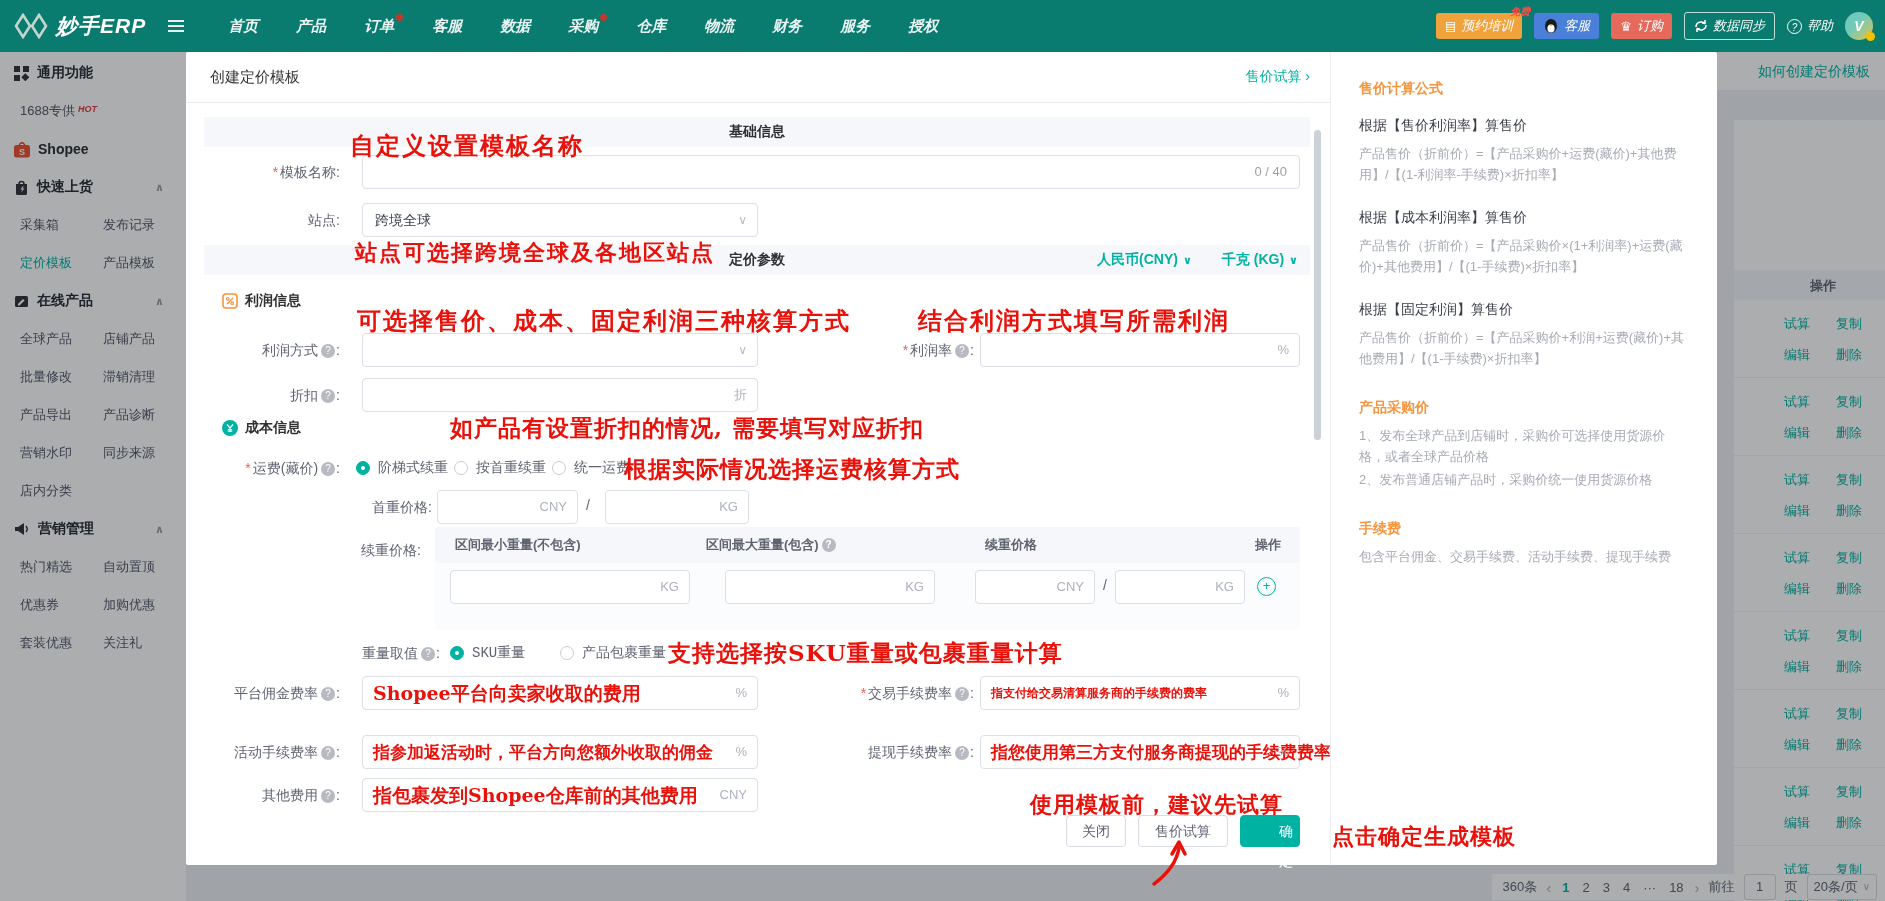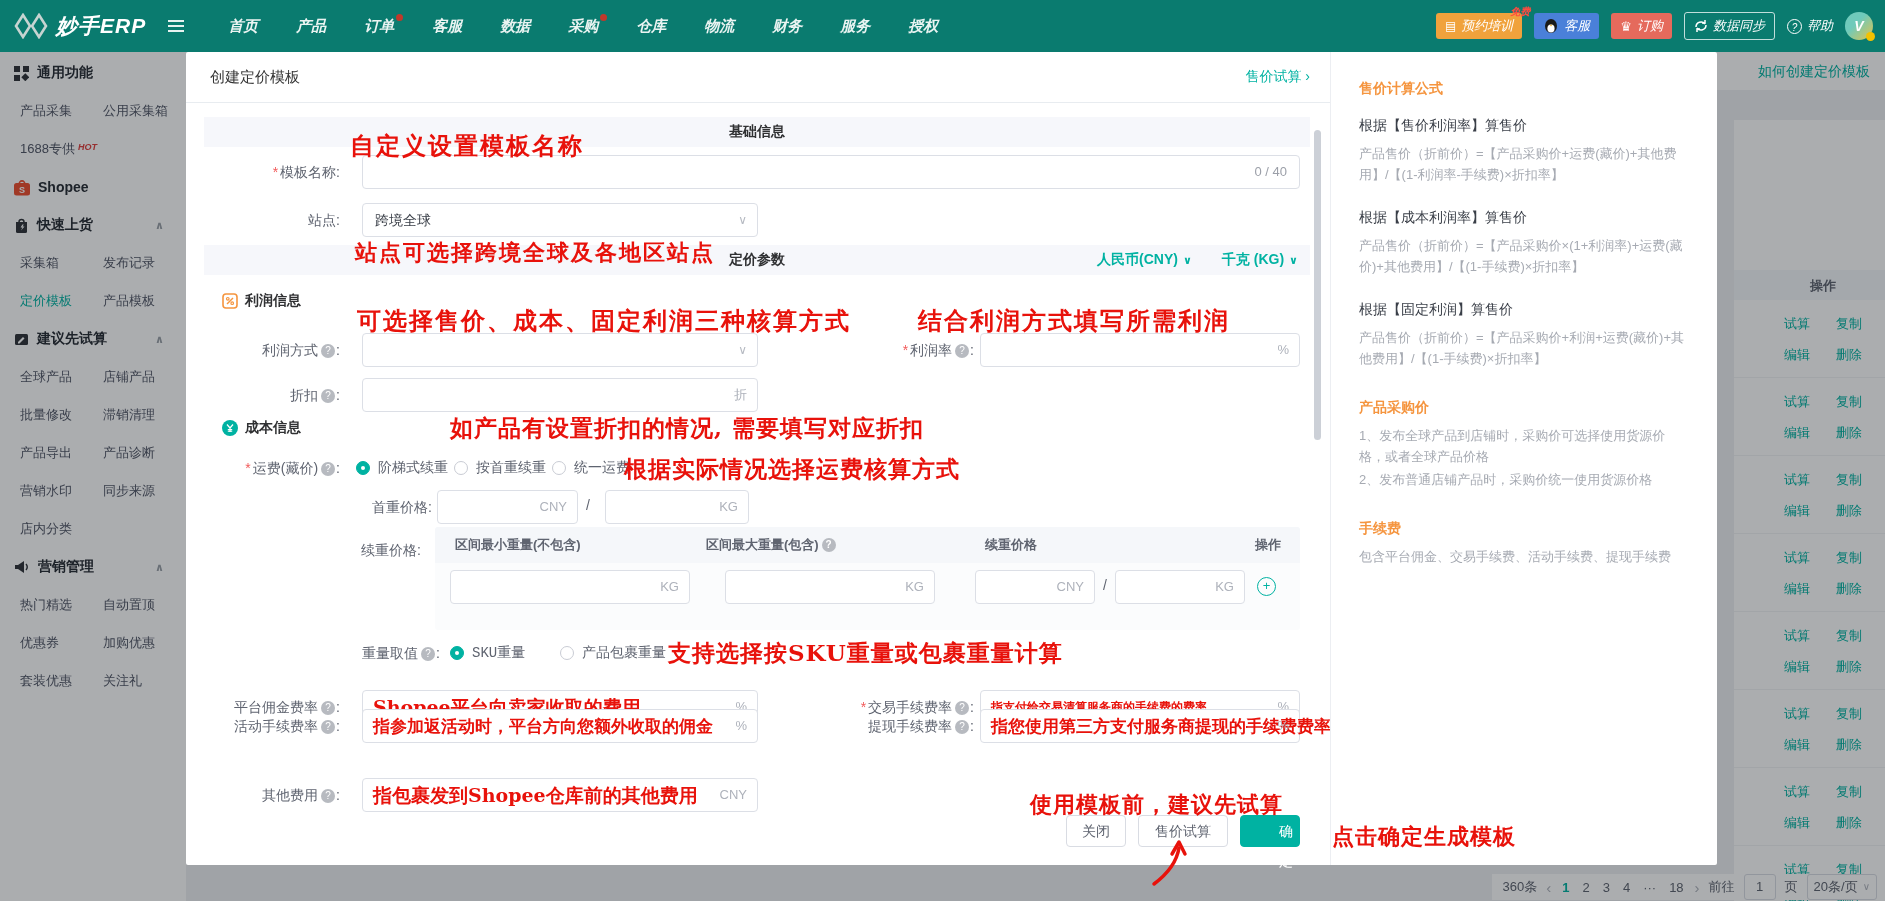--- a/index.html
+++ b/index.html
@@ -210,24 +210,20 @@
     <div class="sb-row sb-group">
       <svg width="15" height="15" viewBox="0 0 15 15">
         <rect x="0" y="0" width="6" height="6" fill="#2e3238"></rect>
           <rect x="9" y="0" width="6" height="6" fill="#2e3238"></rect>
         <rect x="0" y="9" width="6" height="6" fill="#2e3238"></rect>
           <rect x="8.5" y="8.5" width="5.6" height="5.6" fill="#2e3238" transform="rotate(45 11.3 11.3)"></rect>
       </svg>
       <span>通用功能</span>
     </div>
     <div class="sb-row sb-items">
-      <span class="sb-item">产品采集</span>
-      <span class="sb-item">公用采集箱</span>
-    </div>
-    <div class="sb-row sb-items">
       <span class="sb-item hot-wrap"><span>1688专供</span><i class="hot">HOT</i></span>
     </div>
     <div class="sb-row sb-group">
       <svg width="16" height="17" viewBox="0 0 16 17">
         <rect y="4" width="16" height="12.5" rx="2.5" fill="#ee4d2d"></rect>
         <path d="M5 5.5 a3 3.6 0 0 1 6 0" fill="none" stroke="#ee4d2d" stroke-width="1.6"></path>
         <text x="8" y="13.5" font-size="9" fill="#fff" text-anchor="middle" font-weight="bold">S</text>
       </svg>
       <span>Shopee</span>
     </div>
@@ -246,21 +242,21 @@
     </div>
     <div class="sb-row sb-items">
       <span class="sb-item active">定价模板</span>
       <span class="sb-item">产品模板</span>
     </div>
     <div class="sb-row sb-group">
       <svg width="15" height="15" viewBox="0 0 15 15">
         <rect x="1" y="2" width="13" height="11" rx="1.5" fill="#2e3238"></rect>
         <path d="M4 10l5-5 1.5 1.5-5 5H4Z" fill="#fff"></path>
       </svg>
-      <span>建议先试算</span>
+      <span>在线产品</span>
       <span class="sb-caret">∧</span>
     </div>
     <div class="sb-row sb-items">
       <span class="sb-item">全球产品</span>
       <span class="sb-item">店铺产品</span>
     </div>
     <div class="sb-row sb-items">
       <span class="sb-item">批量修改</span>
       <span class="sb-item">滞销清理</span>
     </div>
@@ -530,34 +526,34 @@
       </div>
 
       <div class="frow" style="top:591px;height:20px;">
         <span class="sublab2"><span>重量取值</span><span class="q">?</span><span>:</span></span>
         <span class="radio on" style="left:264px;"></span>
         <span class="rlab" style="left:286px;">SKU重量</span>
         <span class="radio off" style="left:374px;"></span>
         <span class="rlab" style="left:396px;">产品包裹重量</span>
       </div>
 
-      <div class="frow" style="top:638px;">
+      <div class="frow" style="top:624px;">
         <span class="col1lab"><span>平台佣金费率</span><span class="q">?</span><span>:</span></span>
         <div class="inp" style="left:176px;width:396px;">
           <span class="rin">Shopee平台向卖家收取的费用</span>
           <span class="sfx">%</span>
         </div>
         <span class="col2lab"><span class="star">*</span><span>交易手续费率</span><span class="q">?</span><span>:</span></span>
         <div class="inp" style="left:794px;width:320px;">
           <span class="rin" style="font-size:12px;">指支付给交易清算服务商的手续费的费率</span>
           <span class="sfx">%</span>
         </div>
       </div>
 
-      <div class="frow" style="top:657px;">
+      <div class="frow" style="top:683px;">
         <span class="col1lab"><span>活动手续费率</span><span class="q">?</span><span>:</span></span>
         <div class="inp" style="left:176px;width:396px;">
           <span class="rin" style="font-size:17px;">指参加返活动时，平台方向您额外收取的佣金</span>
           <span class="sfx">%</span>
         </div>
         <span class="col2lab"><span>提现手续费率</span><span class="q">?</span><span>:</span></span>
         <div class="inp" style="left:794px;width:320px;">
           <span class="rin" style="font-size:17px;">指您使用第三方支付服务商提现的手续费费率</span>
           <span class="sfx">%</span>
         </div>

